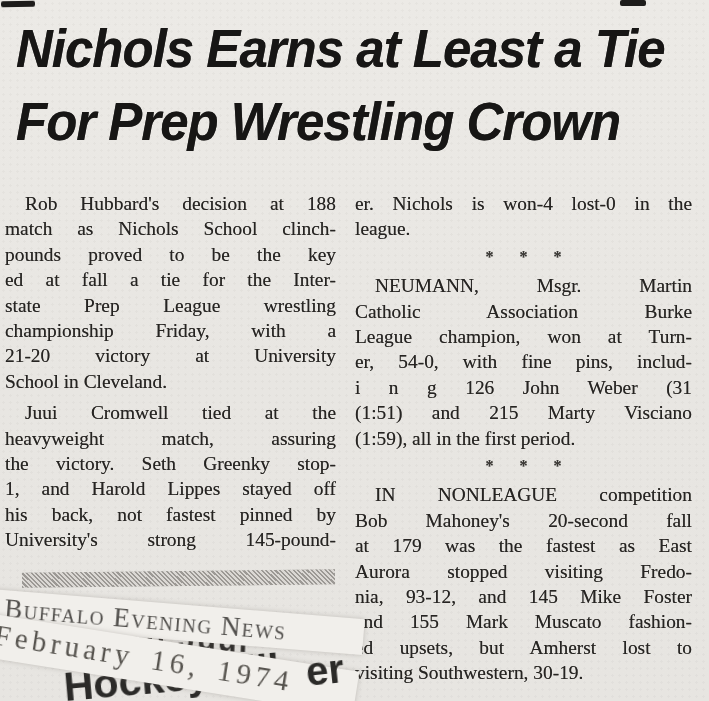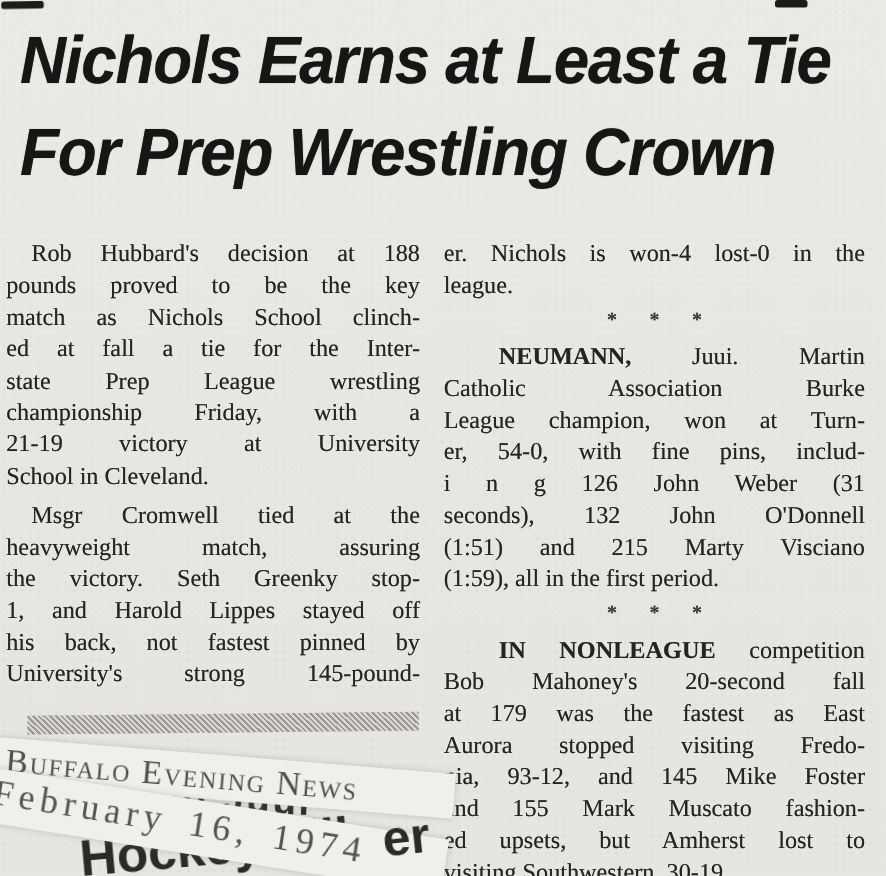--- a/index.html
+++ b/index.html
@@ -16,21 +16,21 @@
         text-shadow:0 0 .6px rgba(10,10,10,.7);}
   .col{position:absolute;top:177px;font-size:19.4px;line-height:25.4px;color:#262422;
         text-shadow:0 0 .5px rgba(25,23,20,.55);}
   #col-left{left:5px;width:331px;}
   #col-right{left:355px;width:337px;}
   .para{margin-top:6px;}
   .para:first-child{margin-top:14px;}
   .line{text-align:justify;text-align-last:justify;}
   .para.indent .line:first-child{text-indent:20px;}
   .line.last{text-align-last:left;}
-  .b{font-weight:bold;margin-left:24px;}
+  .b{font-weight:normal;}
   .sep{height:25.4px;text-align:center;font-weight:bold;font-size:16px;color:#3a3835;
         letter-spacing:0;word-spacing:22px;line-height:30px;}
   .rule-right{position:absolute;top:0;right:7px;width:3px;height:701px;background:#34322f;}
   .edge-strip{position:absolute;top:0;right:0;width:7px;height:701px;background:#dbd8d4;}
   .mark{position:absolute;background:#1d1c1b;border-radius:2px;filter:blur(.4px);}
   .mark1{left:1px;top:1px;width:34px;height:6px;transform:rotate(-1deg);}
   .mark2{left:620px;top:0;width:26px;height:6px;}
   .hatch-bar{position:absolute;left:22px;top:571px;width:313px;height:15px;
         transform:rotate(-.6deg);opacity:.85;
         background:repeating-linear-gradient(45deg,#8f8c88 0 1.5px,#d9d6d2 1.5px 3.2px),
@@ -67,50 +67,49 @@
   <div class="rule-right"></div>
 
   <div class="headline">
     <div>Nichols Earns at Least a Tie</div>
     <div>For Prep Wrestling Crown</div>
   </div>
 
   <div class="col" id="col-left">
       <div class="para indent">
         <div class="line">Rob Hubbard's decision at 188</div>
+        <div class="line">match as Nichols School clinch-</div>
         <div class="line">pounds proved to be the key</div>
-        <div class="line">match as Nichols School clinch-</div>
         <div class="line">ed at fall a tie for the Inter-</div>
         <div class="line">state Prep League wrestling</div>
         <div class="line">championship Friday, with a</div>
-        <div class="line">21-19 victory at University</div>
+        <div class="line">21-20 victory at University</div>
         <div class="line last">School in Cleveland.</div>
       </div>
       <div class="para indent">
-        <div class="line">Msgr Cromwell tied at the</div>
+        <div class="line">Juui Cromwell tied at the</div>
         <div class="line">heavyweight match, assuring</div>
         <div class="line">the victory. Seth Greenky stop-</div>
         <div class="line">1, and Harold Lippes stayed off</div>
         <div class="line">his back, not fastest pinned by</div>
         <div class="line">University's strong 145-pound-</div>
       </div>
     </div>
   <div class="col" id="col-right">
       <div class="para">
         <div class="line">er. Nichols is won-4 lost-0 in the</div>
         <div class="line last">league.</div>
       </div>
       <div class="sep">* * *</div>
       <div class="para indent">
-        <div class="line"><span class="b">NEUMANN,</span><span> Juui. Martin</span></div>
+        <div class="line"><span class="b">NEUMANN,</span><span> Msgr. Martin</span></div>
         <div class="line">Catholic Association Burke</div>
         <div class="line">League champion, won at Turn-</div>
         <div class="line">er, 54-0, with fine pins, includ-</div>
         <div class="line">i n g  126 John Weber (31</div>
-        <div class="line">seconds), 132 John O'Donnell</div>
         <div class="line">(1:51) and 215 Marty Visciano</div>
         <div class="line last">(1:59), all in the first period.</div>
       </div>
       <div class="sep">* * *</div>
       <div class="para indent">
         <div class="line"><span class="b">IN NONLEAGUE</span><span> competition</span></div>
         <div class="line">Bob Mahoney's 20-second fall</div>
         <div class="line">at 179 was the fastest as East</div>
         <div class="line">Aurora stopped visiting Fredo-</div>
         <div class="line">nia, 93-12, and 145 Mike Foster</div>

